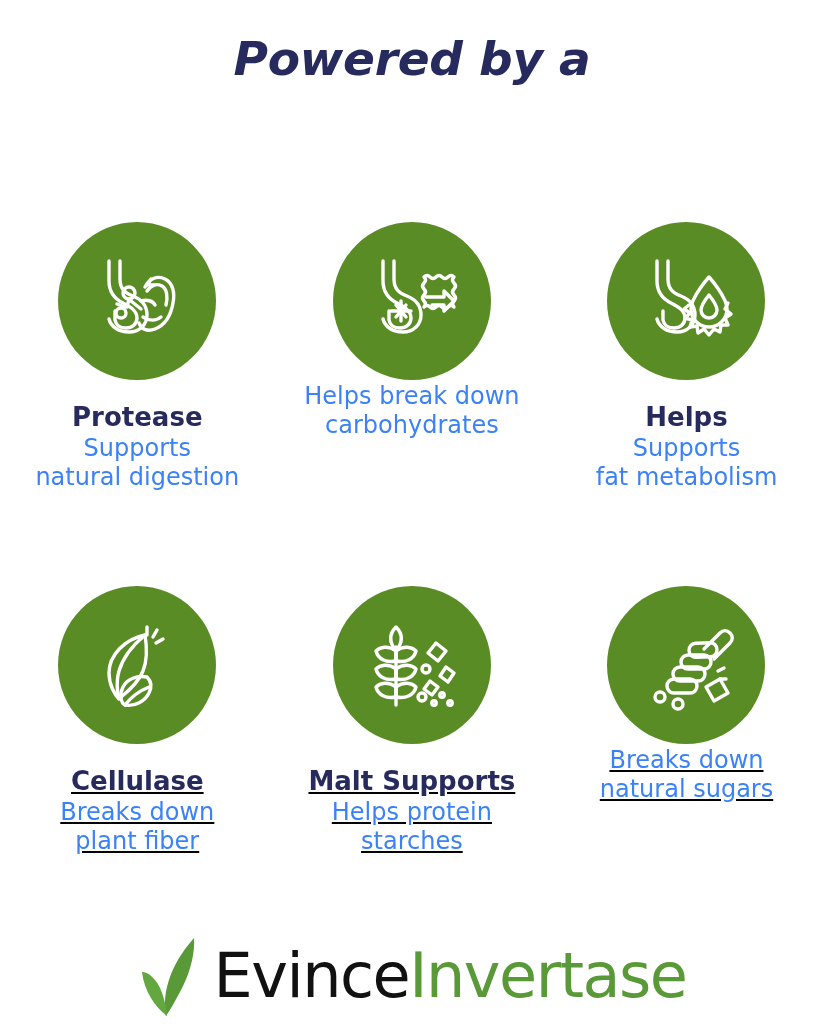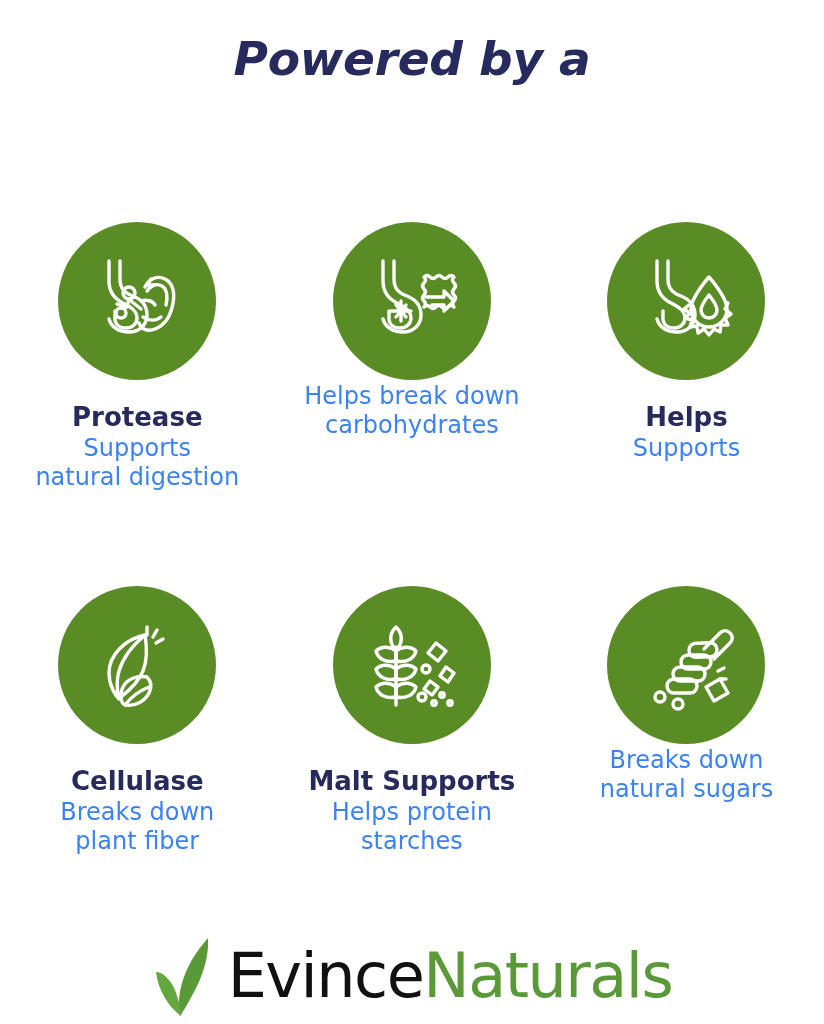--- a/index.html
+++ b/index.html
@@ -45,21 +45,21 @@
     top: 222px;
     left: 0;
     width: 824px;
     display: flex;
     flex-wrap: wrap;
   }
   .row {
     display: flex;
     width: 824px;
   }
-  .row-2 { margin-top: 95px; }
+  .row-2 { margin-top: 95px; text-decoration: underline; }
   .cell {
     width: 274.6px;
     display: flex;
     flex-direction: column;
     align-items: center;
   }
   .circle {
     width: 158px;
     height: 158px;
     border-radius: 50%;
@@ -189,20 +189,21 @@
             <path d="M75 28 C75 28 93 48 93 60 C93 70 85 78 75 78 C65 78 57 70 57 60 C57 48 75 28 75 28 Z"></path>
 
             <path d="M75 46 C75 46 83 56 83 61 C83 65.5 79.4 69 75 69 C70.6 69 67 65.5 67 61 C67 56 75 46 75 46 Z"></path>
 
             <path d="M55 56 L50 60 L56 64 L51 69 L58 71 L56 78 L63 77 L64 84 L70 80 L75 86 L80 80 L86 83 L87 76 L94 76 L91 69 L97 65 L91 60 L94 54"></path>
           </svg>
         </div>
         <div class="enz-name">Helps</div>
         <div class="enz-desc">
           <span>Supports</span><br>
+          <span>fat metabolism</span>
         </div>
       </div>
     </div>
 
     <div class="row row-2">
 
       <div class="cell">
         <div class="circle">
           <svg width="104" height="104" viewBox="0 0 104 104" fill="none" stroke="#ffffff" stroke-width="3.4" stroke-linecap="round" stroke-linejoin="round">
 
@@ -284,16 +285,16 @@
     </div>
   </div>
 
   <div class="logo">
     <svg class="logo-mark" width="74" height="84" viewBox="0 0 74 84">
 
       <path d="M56 4 C40 22 28 44 27 68 C26 76 27 80 28 82 C31 78 38 66 45 52 C53 36 57 18 56 4 Z" fill="#5a9938"></path>
 
       <path d="M4 38 C6 56 16 72 29 82 C28 70 24 54 17 46 C12 40 8 38 4 38 Z" fill="#62a83f"></path>
     </svg>
-    <span class="logo-text"><span class="logo-evince">Evince</span><span class="logo-naturals">Naturals</span></span>
+    <span class="logo-text"><span class="logo-evince">Evince</span><span class="logo-naturals">Invertase</span></span>
   </div>
 
 </div>
 
 </body></html>

